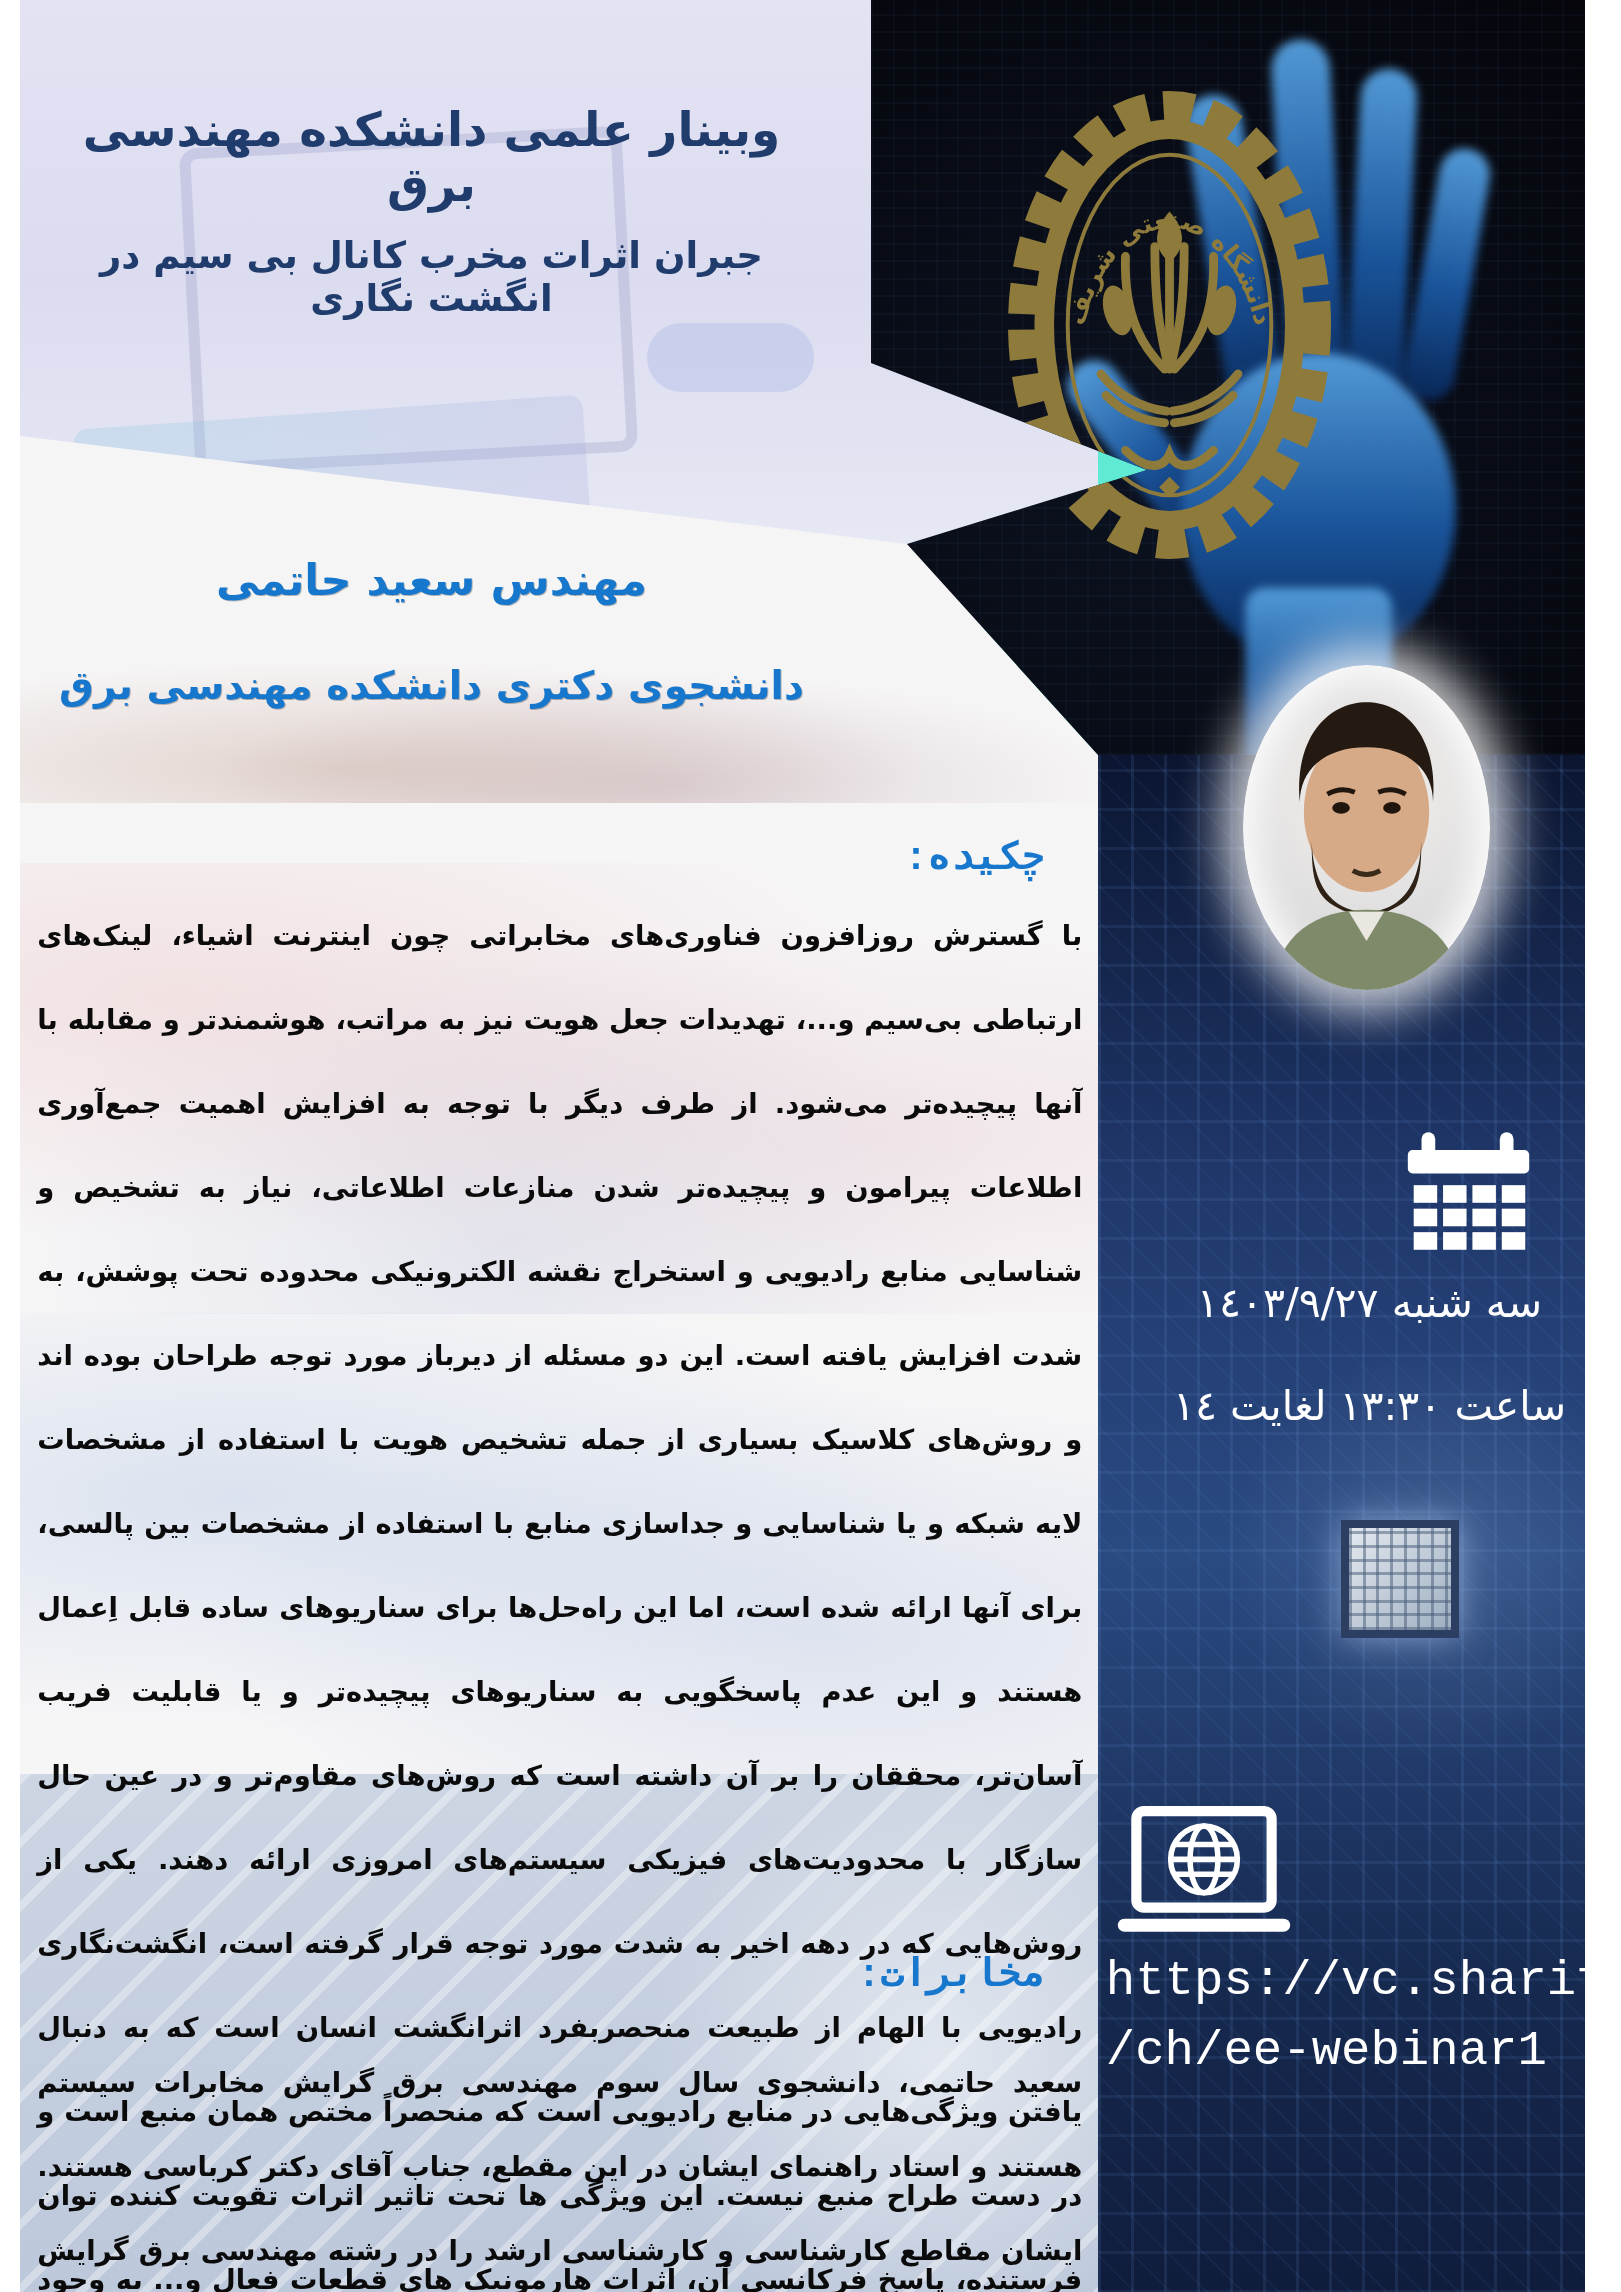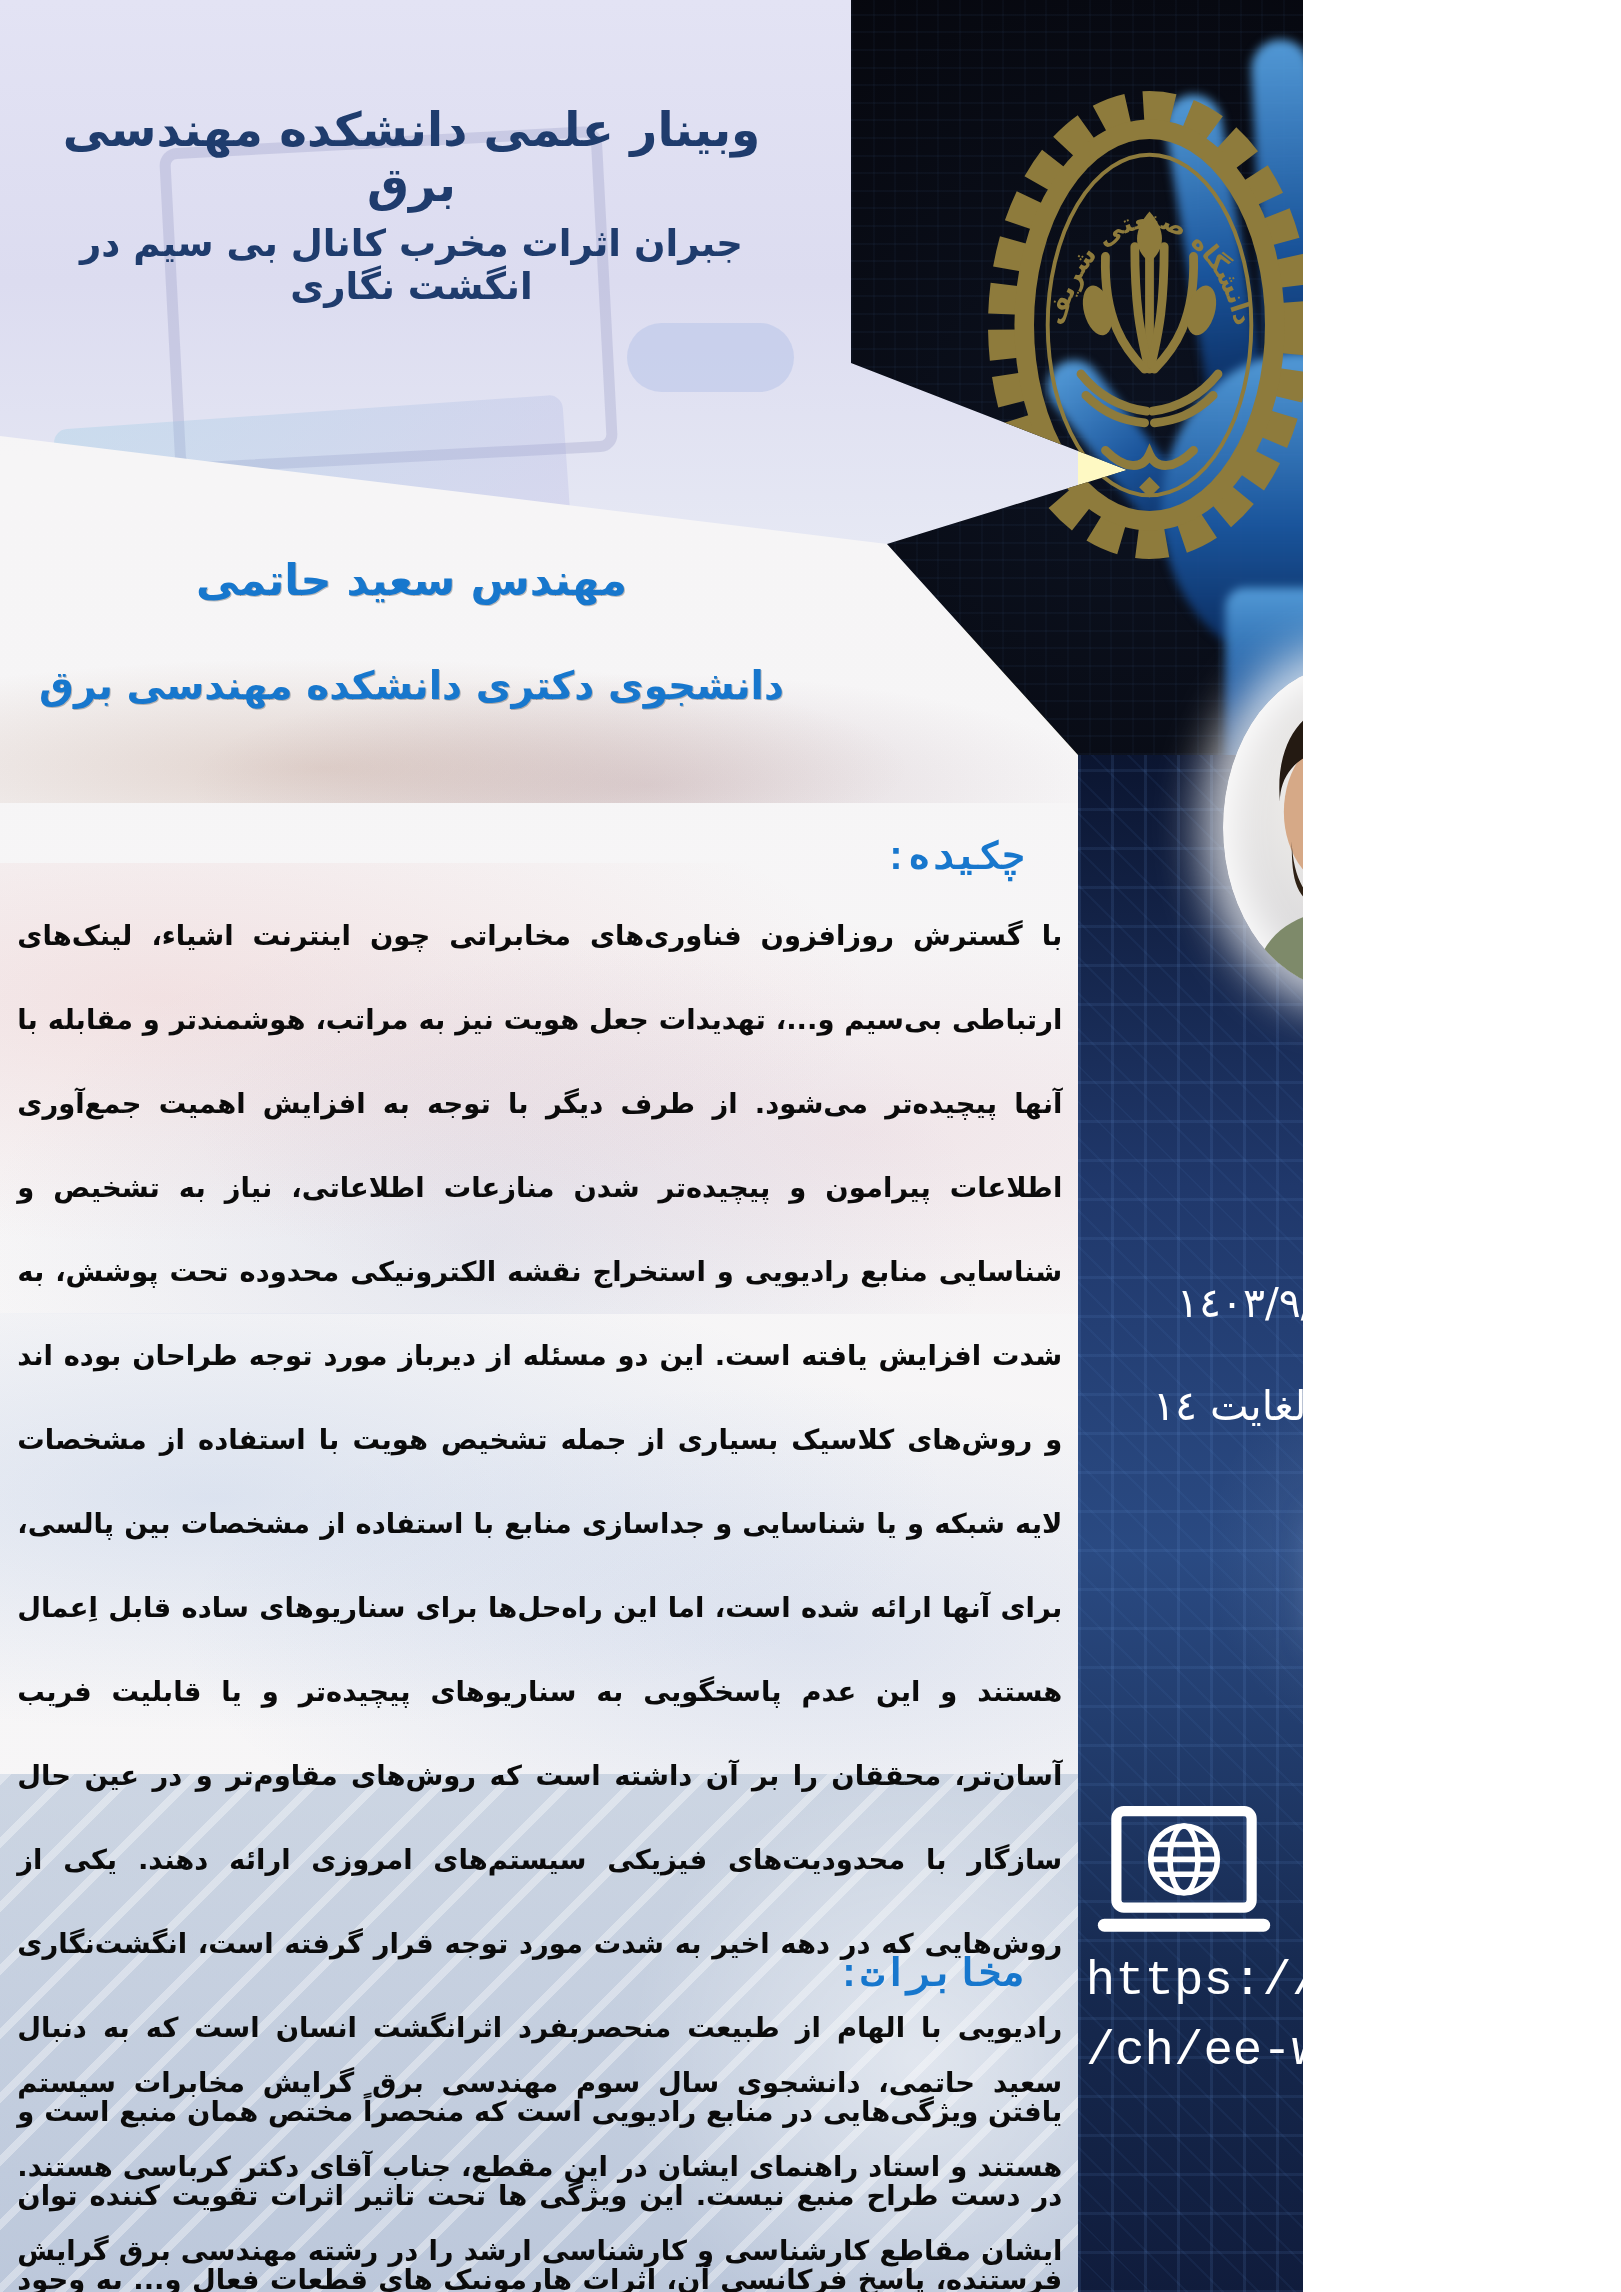--- a/index.html
+++ b/index.html
@@ -1,19 +1,20 @@
 <!DOCTYPE html>
 <html lang="fa" style="--title_navy: #1f3c6d; --accent_blue: #1777cd; --logo_gold: #8e7b3c; --panel_dark: #05050a; --circuit_blue: #20386b; --text_white: #ffffff;"><head>
 <meta charset="utf-8">
 <style>
   html,body{margin:0;padding:0;background:#ffffff;}
   .page{
-    position:relative; width:1303px; height:2293px; overflow:hidden;
+    position:relative; width:1565px; height:2293px; overflow:hidden;
     font-family:"DejaVu Sans", sans-serif;
-    background:#fef9c3;
+    background:#5eead4;
+    margin-left:20px;
   }
   
   .left-col{position:absolute;left:0;top:0;width:1078px;height:2293px;direction:rtl;}
   .hero-band{
     position:absolute;left:0;top:0;width:1078px;height:627px;
     background:linear-gradient(180deg,#e3e3f4 0%,#dcdcf0 45%,#e9ecf5 100%);
   }
   .deco{position:absolute;}
   .deco-monitor{left:167px;top:137px;width:421px;height:304px;border:11.8px solid rgba(150,152,196,.30);border-radius:17.6px;transform:rotate(-3deg);}
   .deco-screen{left:59px;top:412px;width:510px;height:186px;background:linear-gradient(135deg,rgba(140,200,225,.28),rgba(170,160,220,.22));border-radius:13.7px;transform:rotate(-4deg);}
@@ -35,21 +36,21 @@
   .tint-blue{top:1313px;height:461px;
     background:radial-gradient(ellipse at 20% 40%,rgba(110,150,210,.20),transparent 60%),
                radial-gradient(ellipse at 75% 70%,rgba(90,130,200,.16),transparent 55%);}
   .tint-bio{top:1774px;height:518px;
     background:repeating-linear-gradient(135deg,rgba(255,255,255,.35) 0 7.8px,transparent 7.8px 45px),
                radial-gradient(circle at 85% 55%,rgba(255,255,255,.5),transparent 30%),
                linear-gradient(180deg,rgba(158,178,205,.48),rgba(140,162,196,.55));}
   .txt{position:absolute;z-index:10;}
   .title{left:49px;top:102px;width:725px;text-align:center;font-size:47px;font-weight:bold;color:var(--title_navy,#1f3c6d);}
   .subtitle{left:39px;width:745px;text-align:center;font-size:37px;font-weight:bold;color:var(--title_navy,#1f3c6d);}
-  .sub1{top:222px;} .sub2{top:304px;}
+  .sub1{top:234px;} .sub2{top:304px;}
   .speaker{left:39px;top:555px;width:745px;text-align:center;font-size:43px;font-weight:bold;color:var(--accent_blue,#1777cd);text-shadow:1px 1px 0 rgba(0,0,0,.25);}
   .role{left:39px;top:663px;width:745px;text-align:center;font-size:39px;font-weight:bold;color:var(--accent_blue,#1777cd);text-shadow:1px 1px 0 rgba(0,0,0,.25);}
   .sec-head{font-size:39px;font-weight:bold;color:var(--accent_blue,#1777cd);font-family:Liberation Mono, monospace;}
   .abs-head{right:53px;top:833px;}
   .bio-head{right:53px;top:1950px;}
   .body-text{right:15.7px;width:1045px;font-size:27.4px;font-weight:bold;line-height:84px;color:#0b0b0b;text-align:justify;}
   .abs-body{top:894px;}
   .bio-body{top:2041px;}
   
   .right-panel{

